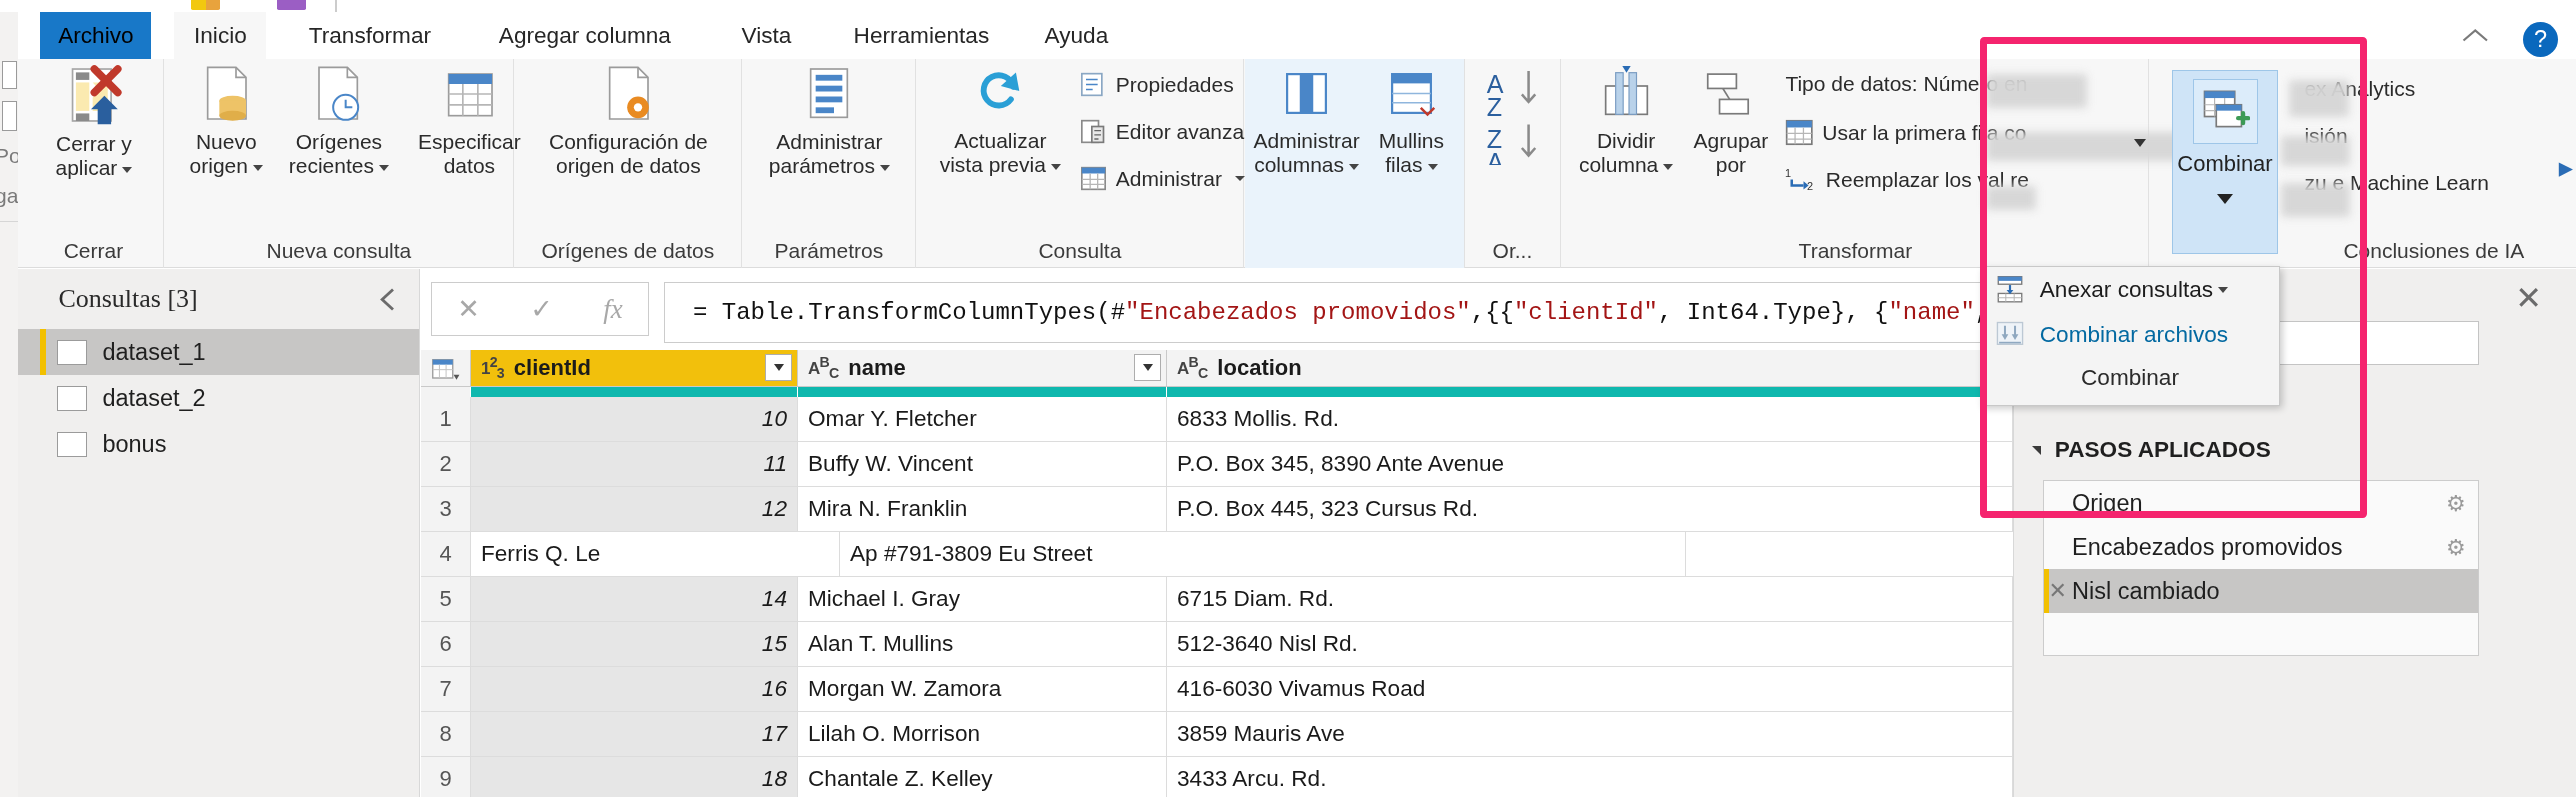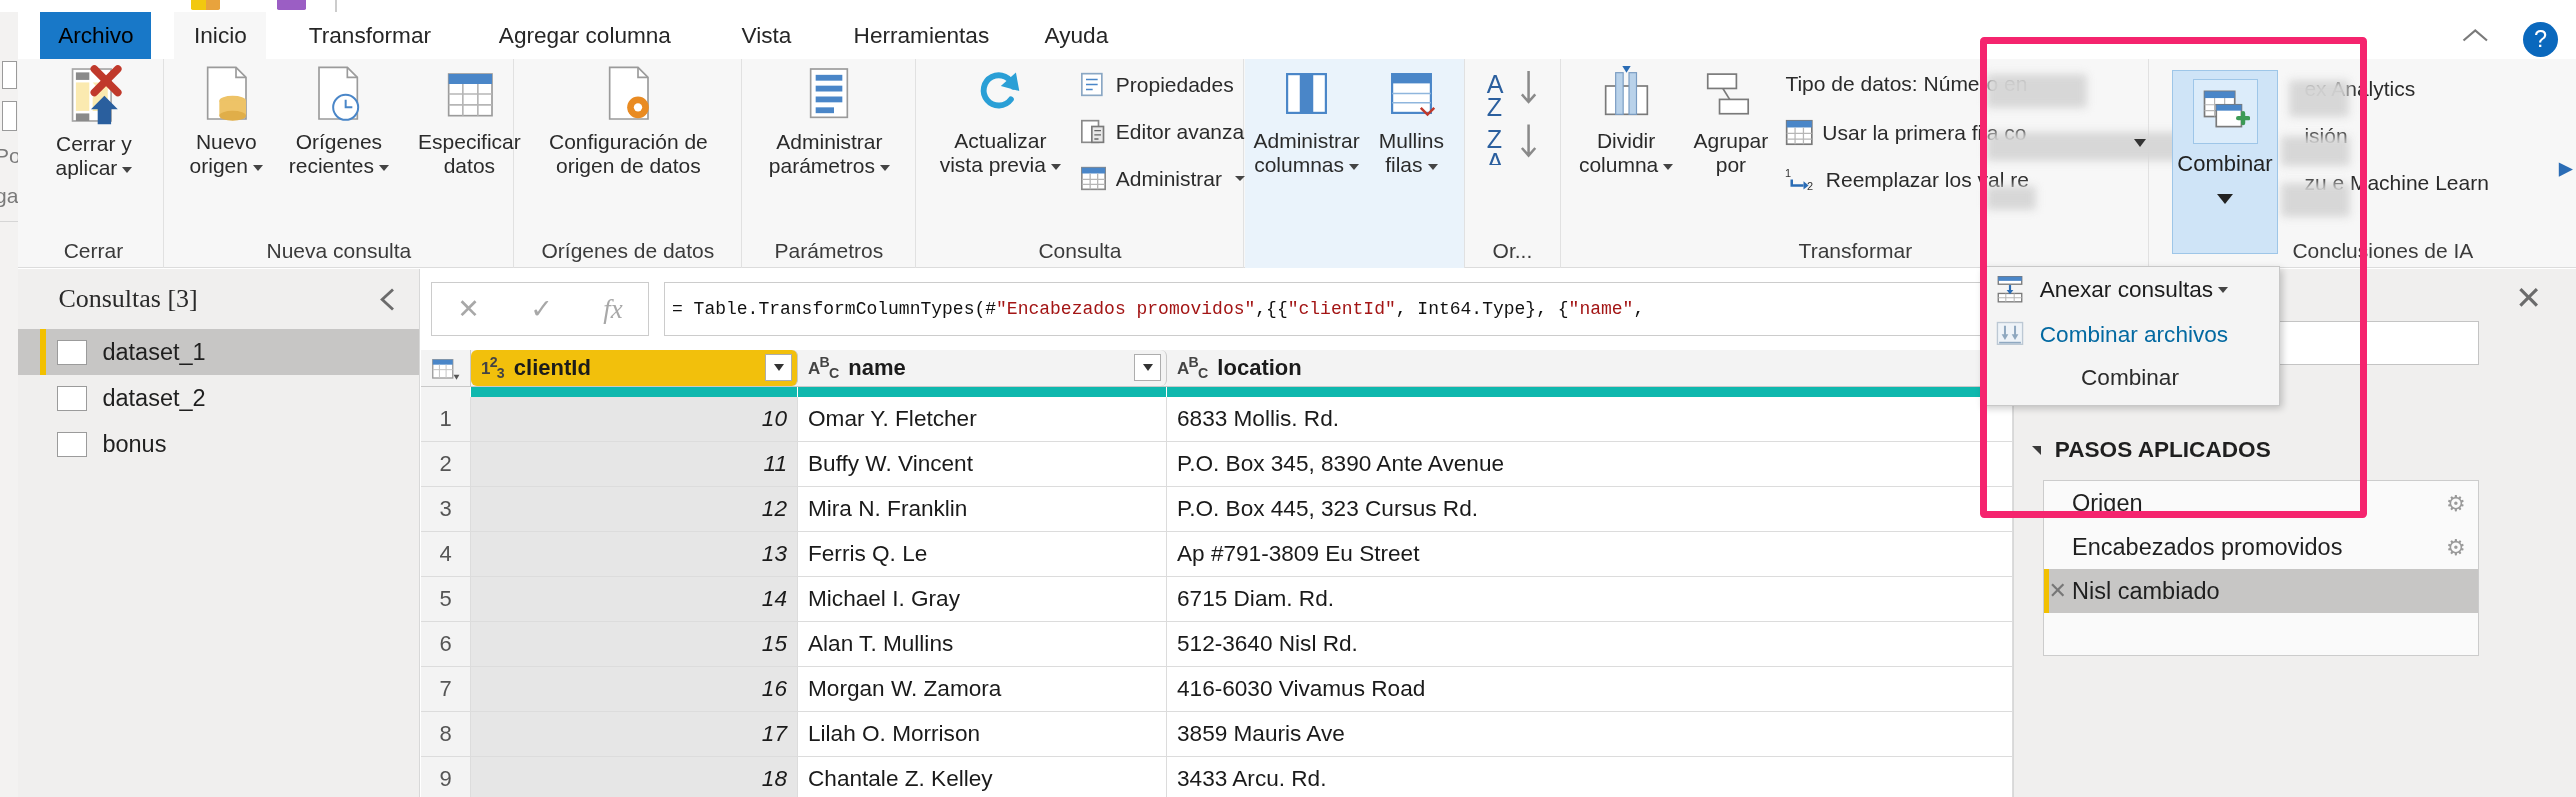--- a/index.html
+++ b/index.html
@@ -74,30 +74,30 @@
   .qitem.sel { background:#c7c6c5; }
   .qitem.sel:before { content:""; position:absolute; left:22px; top:0; width:5.9px; height:46px; background:#f2c000;}
   .qitem .tico { width:30px;height:25px; margin-right:15px; border:0.8px solid #9b9b9b; background:#fff;}
   .qitem .tico .h { height:6.7px; background:#4a86c8;}
   .qitem .tico .r { height:5px; border-top:0.8px solid #c3c3c3;}
 
   
   .fbar { position:absolute; left:421px; top:282px; width:1591px; height:54px; }
   .fbtns { position:absolute; left:10px; top:0; width:218px; height:54px; background:#fff; border:0.8px solid #ccc; display:flex; align-items:center; justify-content:space-around;}
   .fbtns span { color:#a8a8a8; font-size:27px;}
-  .finput { position:absolute; left:243px; top:0; right:0; height:54px; background:#fff; border:0.8px solid #ccc;
-            display:flex; align-items:center; padding:0 7px; overflow:hidden; font-family:"Liberation Mono", monospace; font-size:18px; white-space:nowrap;}
+  .finput { position:absolute; left:243px; top:0; right:0; height:61px; background:#fff; border:0.8px solid #ccc;
+            display:flex; align-items:center; padding:0 28px; overflow:hidden; font-family:"Liberation Mono", monospace; font-size:24px; white-space:nowrap;}
   .finput .mstr { color:#a31515; }
   .finput .mplain { color:#111; }
 
   
   .grid { position:absolute; left:421px; top:350px; width:1592px; height:447px; background:#fff; overflow:hidden;}
   .ghead { display:flex; height:37px; background:#f3f3f3; border-bottom:0.8px solid #c9c9c9;}
   .gcell-corner { width:50px; border-right:0.8px solid #c9c9c9; display:flex; align-items:flex-end; justify-content:center; padding-bottom:3.4px;}
-  .ghcell { position:relative; display:flex; align-items:center; border-right:0.8px solid #c9c9c9; font-size:22px; color:#1b1b1b; padding-left:10px; font-weight:bold;border-radius:6px;}
+  .ghcell { position:relative; display:flex; align-items:center; border-right:0.8px solid #c9c9c9; font-size:22px; color:#1b1b1b; padding-left:10px; font-weight:bold;}
   .ghcell.key { background:#f2c00c; }
   .ghcell .typ { font-size:17px; color:#444; margin-right:10px; letter-spacing:-0.8px; white-space:nowrap;}
   .ghcell .fbtn { position:absolute; right:5px; top:4.2px; width:27px;height:27px;background:#fff;border:0.8px solid #adadad; display:flex;align-items:center;justify-content:center;}
   .qualbar { display:flex; height:10px; }
   .qualbar div { border-right:0.8px solid #fff; background:#0fb8ae;}
   .grow { display:flex; height:45px; border-bottom:0.8px solid #dcdcdc; font-size:22.6px;}
   .grow .rn { width:50px; background:#f3f3f3; border-right:0.8px solid #dcdcdc; display:flex; align-items:center; justify-content:center; color:#555; font-size:22px;}
   .gc { display:flex; align-items:center; border-right:0.8px solid #dcdcdc; padding:0 10px; overflow:hidden; white-space:nowrap;}
   .gc.num { background:#e6e6e6; justify-content:flex-end; font-style:italic;}
 
@@ -397,21 +397,21 @@
     <div class="rgroup" style="left:2130px;width:427px;border-right:none;">
       <div class="smallbtn" style="left:156px;top:18.4px;">
         <span>ex  Analytics</span>
       </div>
       <div class="smallbtn" style="left:156px;top:65px;">
         <span>isión</span>
       </div>
       <div class="smallbtn" style="left:156px;top:112px;">
         <span>zu e Machine Learn</span>
       </div>
-      <div class="gname" style="text-align:left;padding-left:144px;">Conclusiones de IA</div>
+      <div class="gname" style="text-align:center;padding-left:144px;">Conclusiones de IA</div>
     </div>
 
     <div style="position:absolute;right:3.4px;top:92px;color:#2a6cb5;font-size:28.5px;">▸</div>
   </div>
 
   <div class="blur" style="left:1986px;top:74px;width:101px;height:34px;"></div>
   <div class="blur" style="left:1986px;top:132px;width:209px;height:28.5px;"></div>
   <div class="blur" style="left:1986px;top:186px;width:50px;height:23.5px;"></div>
   <div class="blur" style="left:2289px;top:80px;width:60px;height:37px;"></div>
   <div class="blur" style="left:2281px;top:136px;width:69px;height:30px;"></div>
@@ -558,21 +558,20 @@
         <div class="gc" style="width:846px;">P.O. Box 345, 8390 Ante Avenue</div>
       </div>
       <div class="grow">
         <div class="rn">3</div>
         <div class="gc num" style="width:327px;">12</div>
         <div class="gc" style="width:369px;">Mira N. Franklin</div>
         <div class="gc" style="width:846px;">P.O. Box 445, 323 Cursus Rd.</div>
       </div>
       <div class="grow">
         <div class="rn">4</div>
-        <div class="gc num" style="width:327px;">13</div>
         <div class="gc" style="width:369px;">Ferris Q. Le</div>
         <div class="gc" style="width:846px;">Ap #791-3809 Eu Street</div>
       </div>
       <div class="grow">
         <div class="rn">5</div>
         <div class="gc num" style="width:327px;">14</div>
         <div class="gc" style="width:369px;">Michael I. Gray</div>
         <div class="gc" style="width:846px;">6715 Diam. Rd.</div>
       </div>
       <div class="grow">

